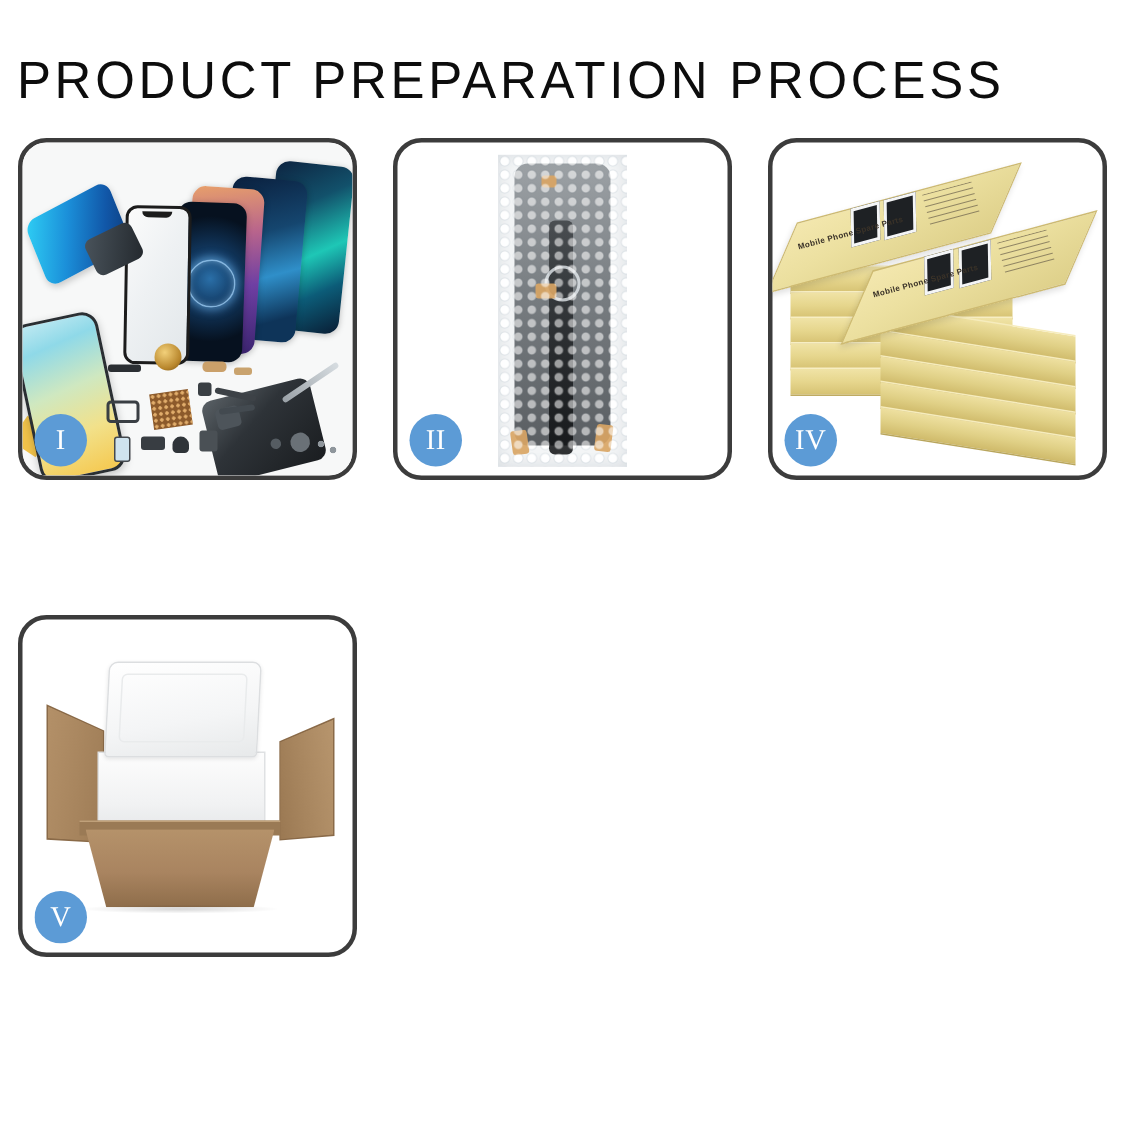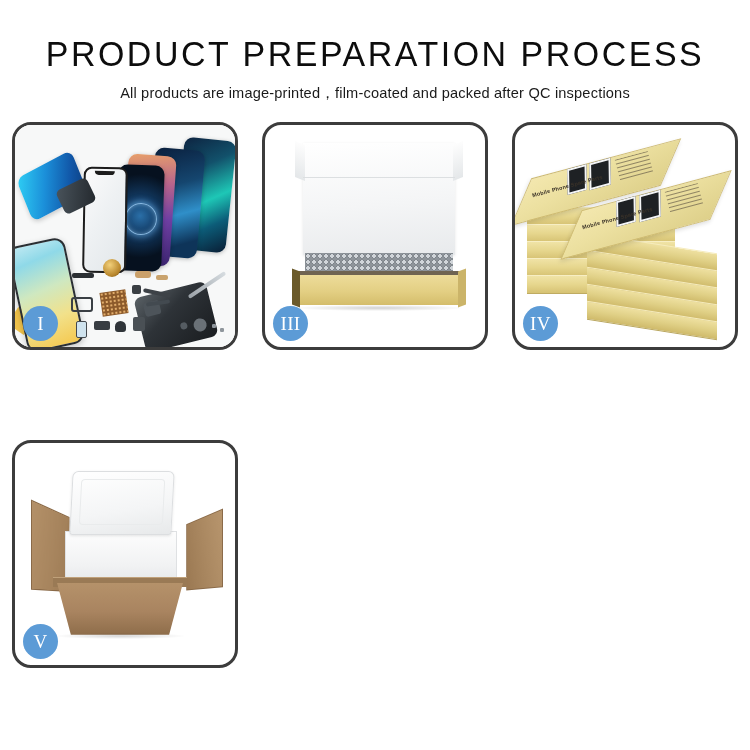--- a/index.html
+++ b/index.html
@@ -10,21 +10,20 @@
   body {
     width: 750px;
     height: 750px;
     overflow: hidden;
     font-family: "Liberation Sans", sans-serif;
     -webkit-font-smoothing: antialiased;
   }
 
   
   #header {
-    text-align: center;
     padding-top: 36px;
   }
   #page-title {
     font-family: "Liberation Sans", sans-serif;
     font-size: 35px;
     font-weight: 500;
     letter-spacing: 2.6px;
     color: #0d0d0d;
     line-height: 1.05;
     transform: scaleX(0.97);
@@ -597,21 +596,20 @@
     left: 28px; top: 184px;
     width: 164px; height: 6px;
     background: radial-gradient(ellipse at center, rgba(0,0,0,0.15), rgba(0,0,0,0) 74%);
   }
 </style>
 </head>
 <body>
 
 <div id="header">
   <div id="page-title">PRODUCT PREPARATION PROCESS</div>
-  <div id="page-subtitle">All products are image-printed，film-coated and packed after QC inspections</div>
 </div>
 
 <div id="process-grid">
 
   <div class="panel" id="panel-1">
     <div class="panel-stage">
       <div class="p1-phone" id="p1-phone-e"></div>
       <div class="p1-phone" id="p1-phone-d"></div>
       <div class="p1-phone" id="p1-phone-c"></div>
       <div class="p1-phone" id="p1-phone-b"></div>
@@ -633,32 +631,34 @@
       <div class="p1-part" id="p1-p8"></div>
       <div class="p1-part" id="p1-p9"></div>
       <div class="p1-part" id="p1-p10"></div>
       <div class="p1-part" id="p1-p11"></div>
       <div id="p1-tool"></div>
       <div id="p1-screws"></div>
     </div>
     <div class="badge">I</div>
   </div>
 
-
-  <div class="panel" id="panel-3">
+  <div class="panel" id="panel-2">
     <div class="panel-stage">
-      <div id="p3-lid"></div>
-      <div id="p3-lid-crease"></div>
-      <div id="p3-wrap"></div>
-      <div id="p3-box-inner-edge"></div>
-      <div id="p3-box-front"></div>
-      <div id="p3-box-shadow"></div>
+      <div id="p2-bag"></div>
+      <div id="p2-part"></div>
+      <div id="p2-flex"></div>
+      <div class="p2-tape" id="p2-tape-1"></div>
+      <div class="p2-tape" id="p2-tape-2"></div>
+      <div class="p2-tape" id="p2-tape-3"></div>
+      <div class="p2-tape" id="p2-tape-4"></div>
+      <div id="p2-bubbles-overlay"></div>
     </div>
-    <div class="badge">III</div>
+    <div class="badge">II</div>
   </div>
+
 
   <div class="panel" id="panel-4">
     <div class="panel-stage">
       <div class="p4-slab" id="p4-s1"></div>
       <div class="p4-slab" id="p4-s2"></div>
       <div class="p4-slab" id="p4-s3"></div>
       <div class="p4-slab" id="p4-s4"></div>
       <div class="p4-slab" id="p4-s5"></div>
       <div class="p4-slab-r" id="p4-r1"></div>
       <div class="p4-slab-r" id="p4-r2"></div>

